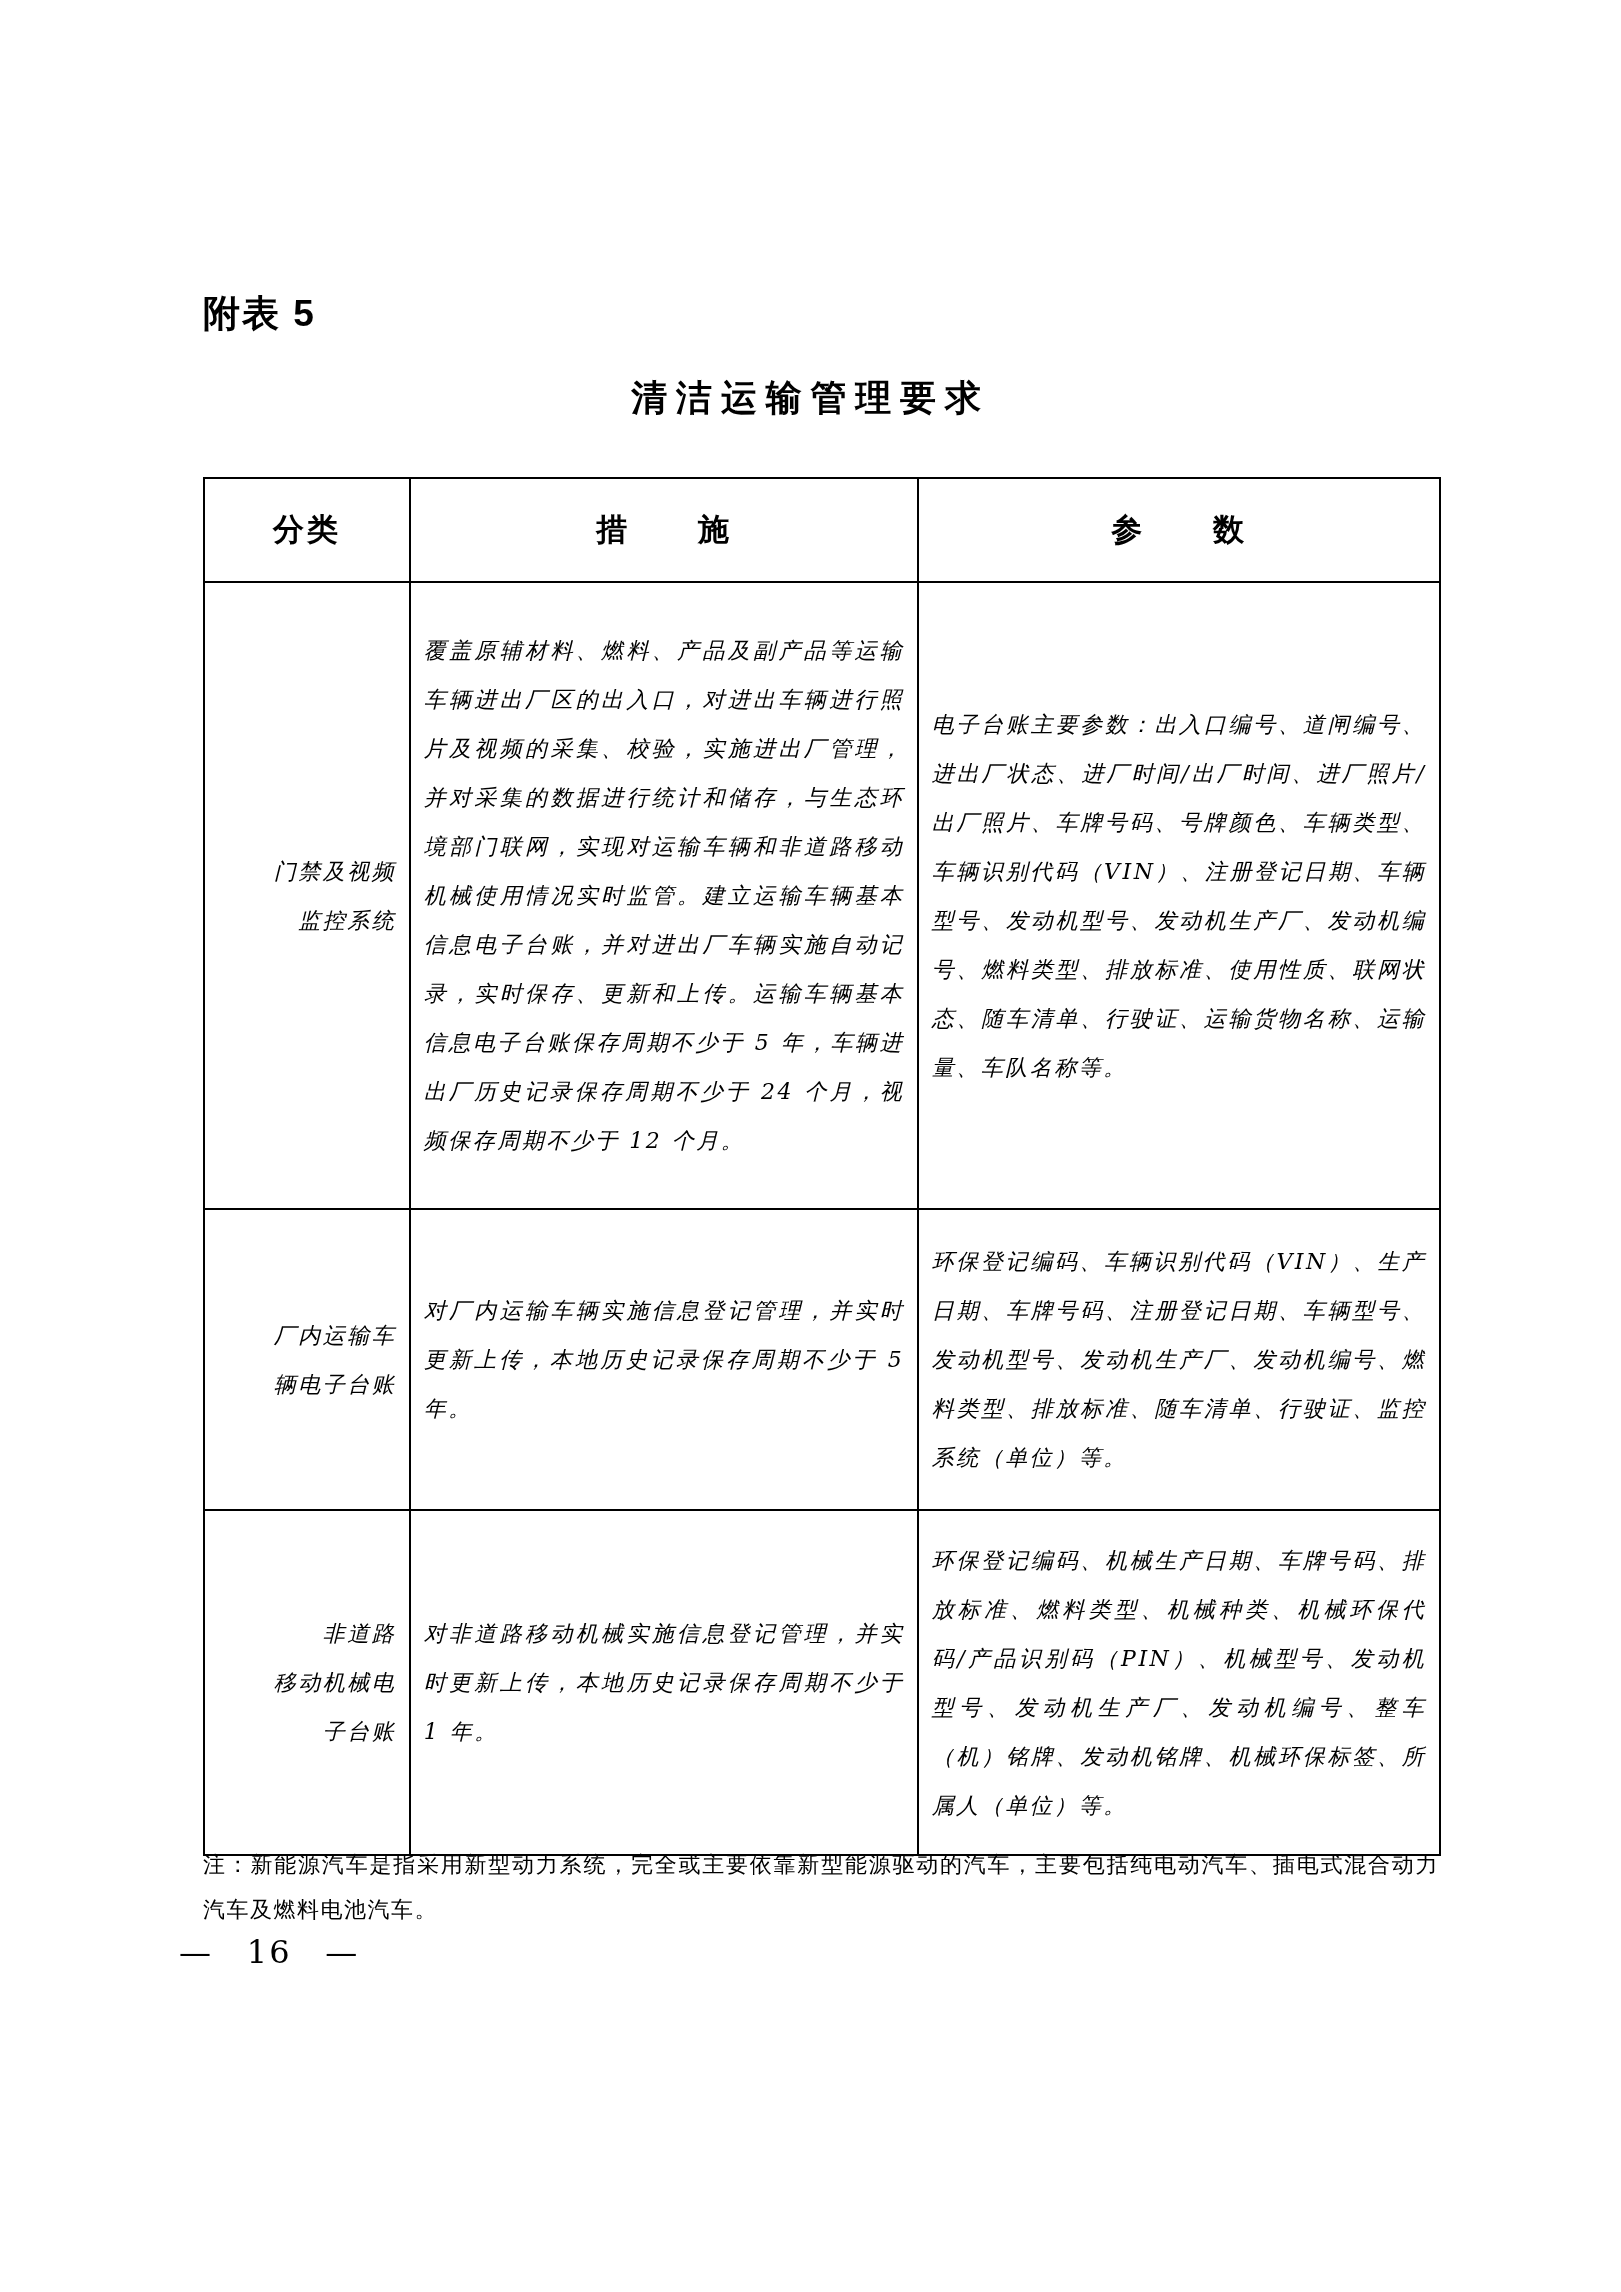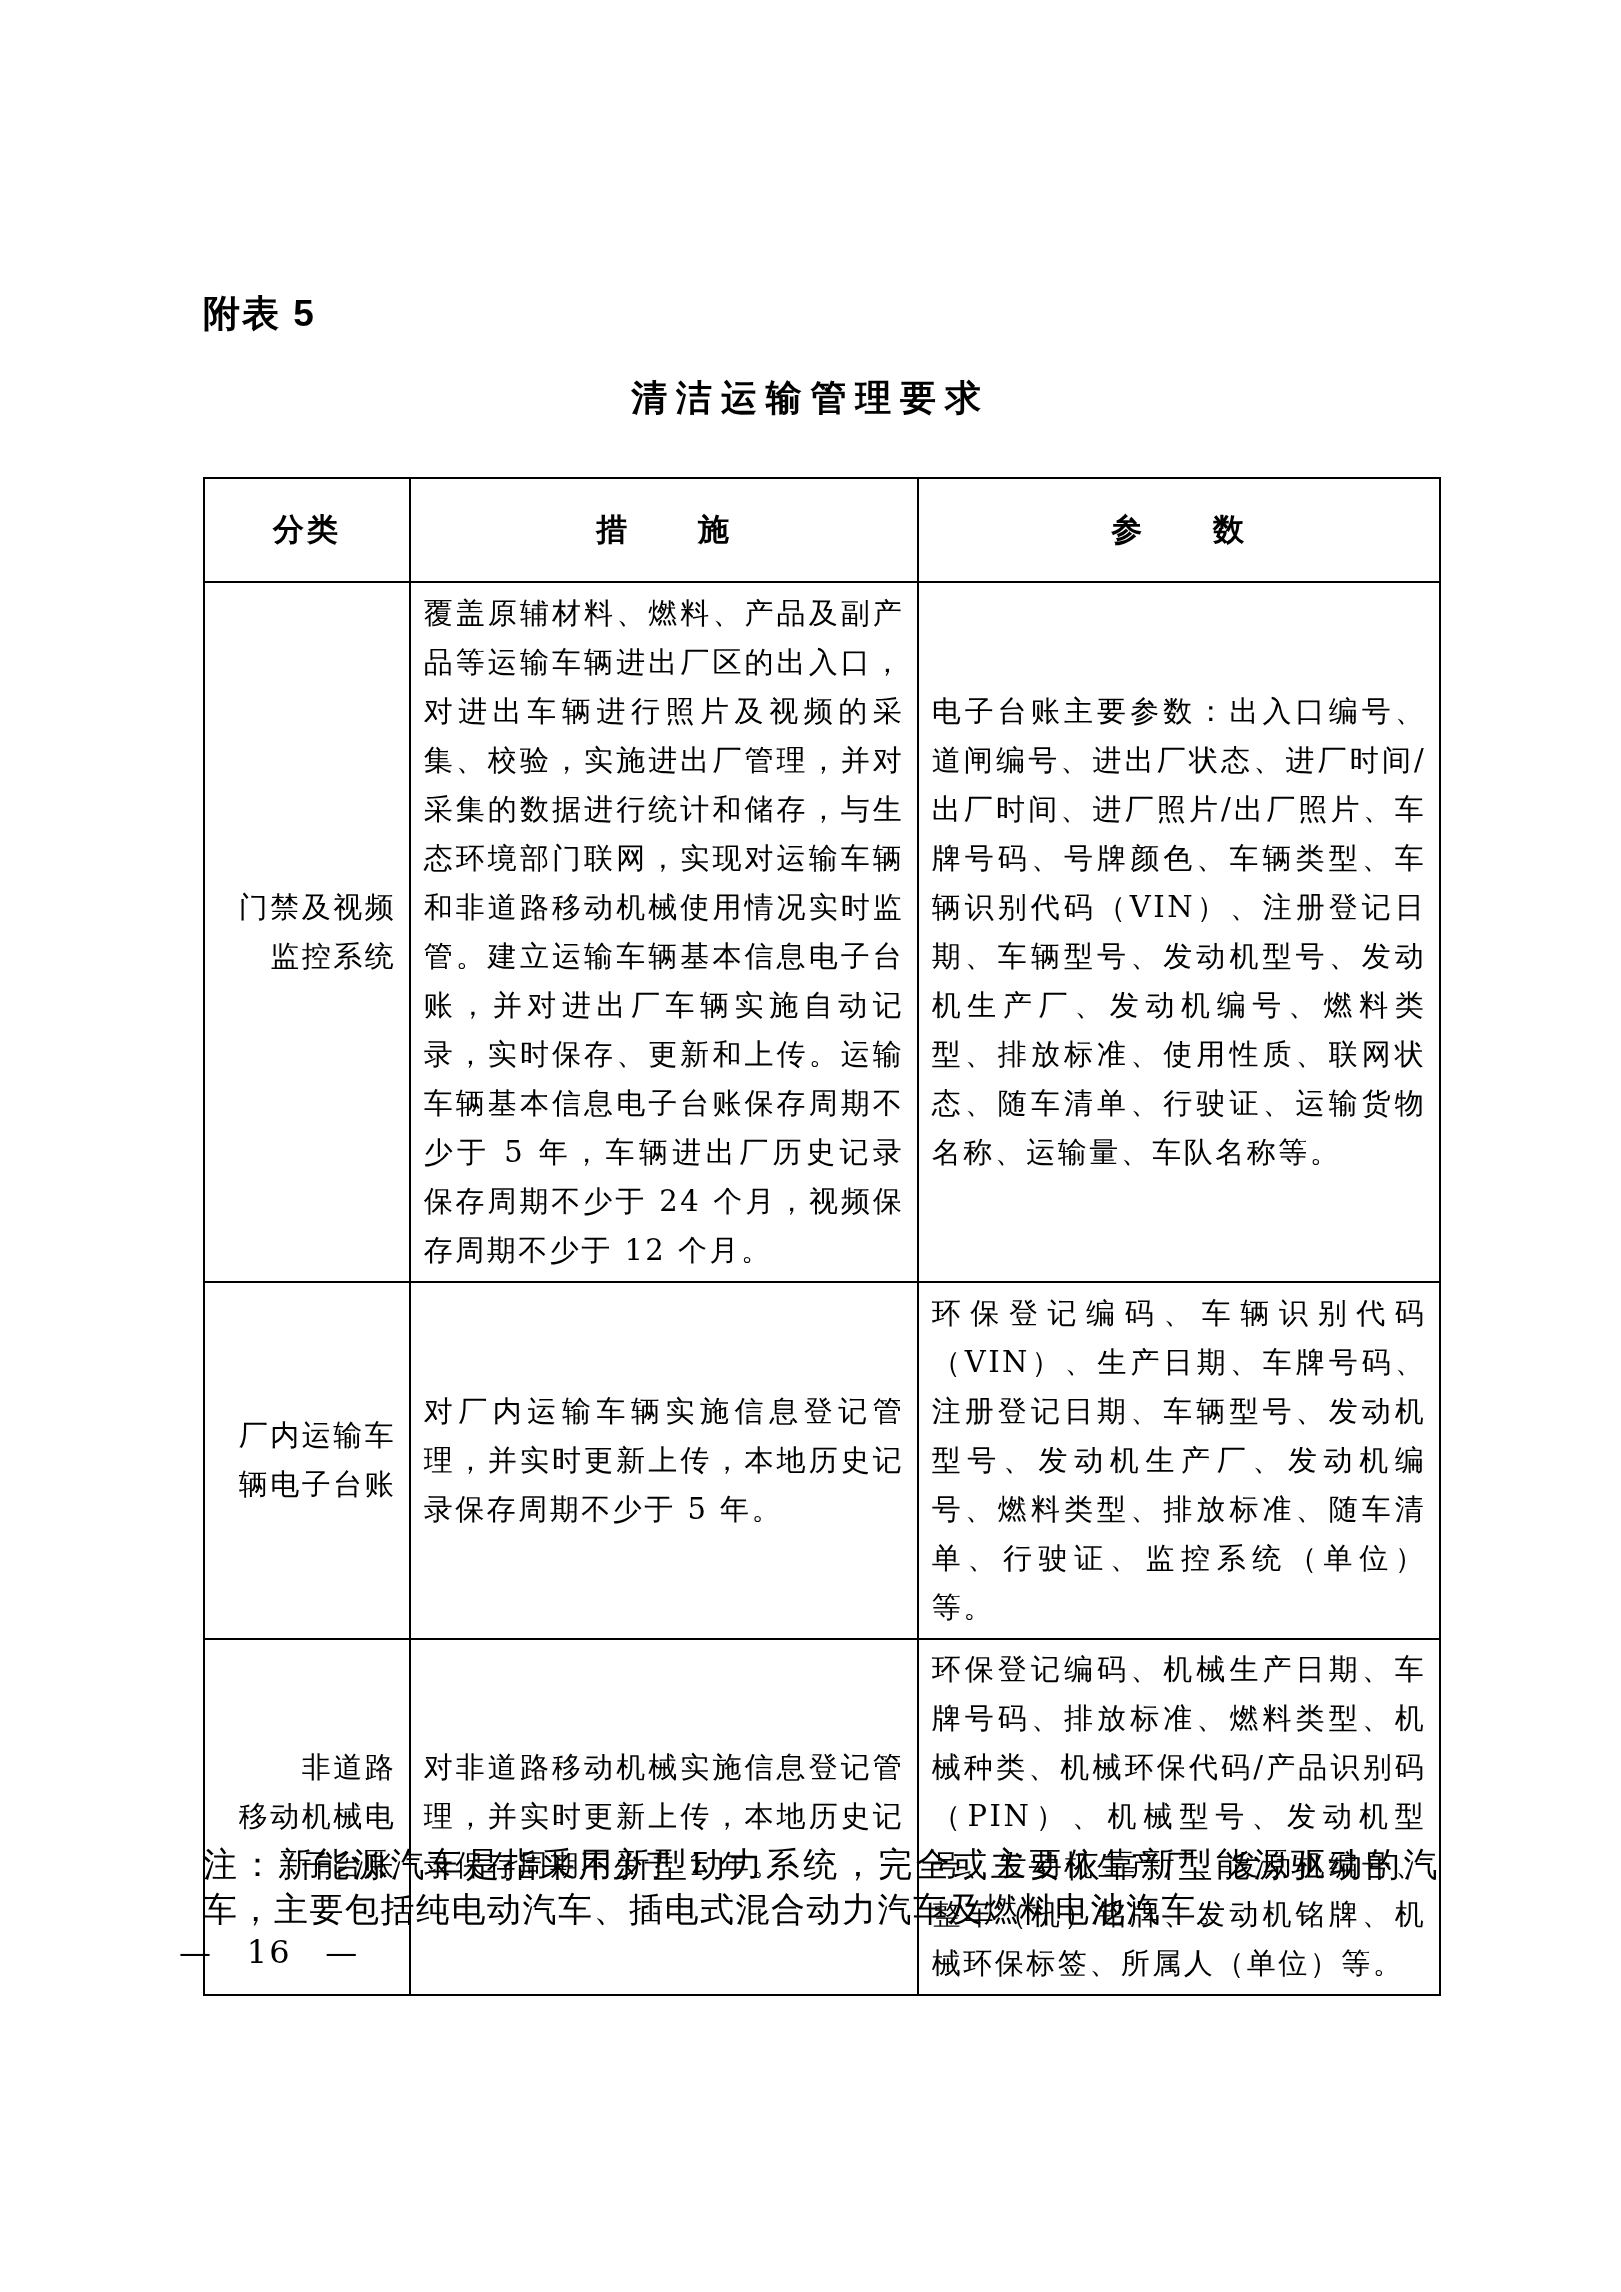--- a/index.html
+++ b/index.html
@@ -24,35 +24,35 @@
     border-collapse:collapse;table-layout:fixed;
   }
   table.req, table.req td, table.req th{border:2px solid #000;}
   table.req{border:2.9px solid #000;}
   table.req th{
     font-family:"Liberation Sans","DejaVu Sans",sans-serif;
     font-weight:bold;font-size:31px;letter-spacing:2.9px;
     text-align:center;vertical-align:middle;height:68px;padding:17px;
   }
   table.req td{
-    font-size:29px;line-height:49px;letter-spacing:2.5px;
-    vertical-align:middle;padding:5.9px 12.7px;
+    font-size:22px;line-height:49px;letter-spacing:2.5px;
+    vertical-align:middle;padding:5.9px 12.7px;font-style:italic;
   }
   td.cat{
     text-align:right;white-space:pre-line;padding:5.9px 3.9px;
   }
   td.txt{
     text-align:justify;text-justify:inter-character;
   }
   tr.r1{height:627px;}
   tr.r2{height:301px;}
   tr.r3{height:345px;}
   .note{
     position:absolute;left:203px;top:1842px;width:1236px;margin:0;
-    font-size:34px;line-height:45px;letter-spacing:1.5px;
+    font-size:22px;line-height:45px;letter-spacing:1.5px;
     text-align:justify;text-justify:inter-character;
   }
   .pageno{
     position:absolute;left:179px;top:1933px;
     font-size:32px;letter-spacing:2px;word-spacing:21.6px;white-space:pre;
   }
 </style>
 </head>
 <body>
 

